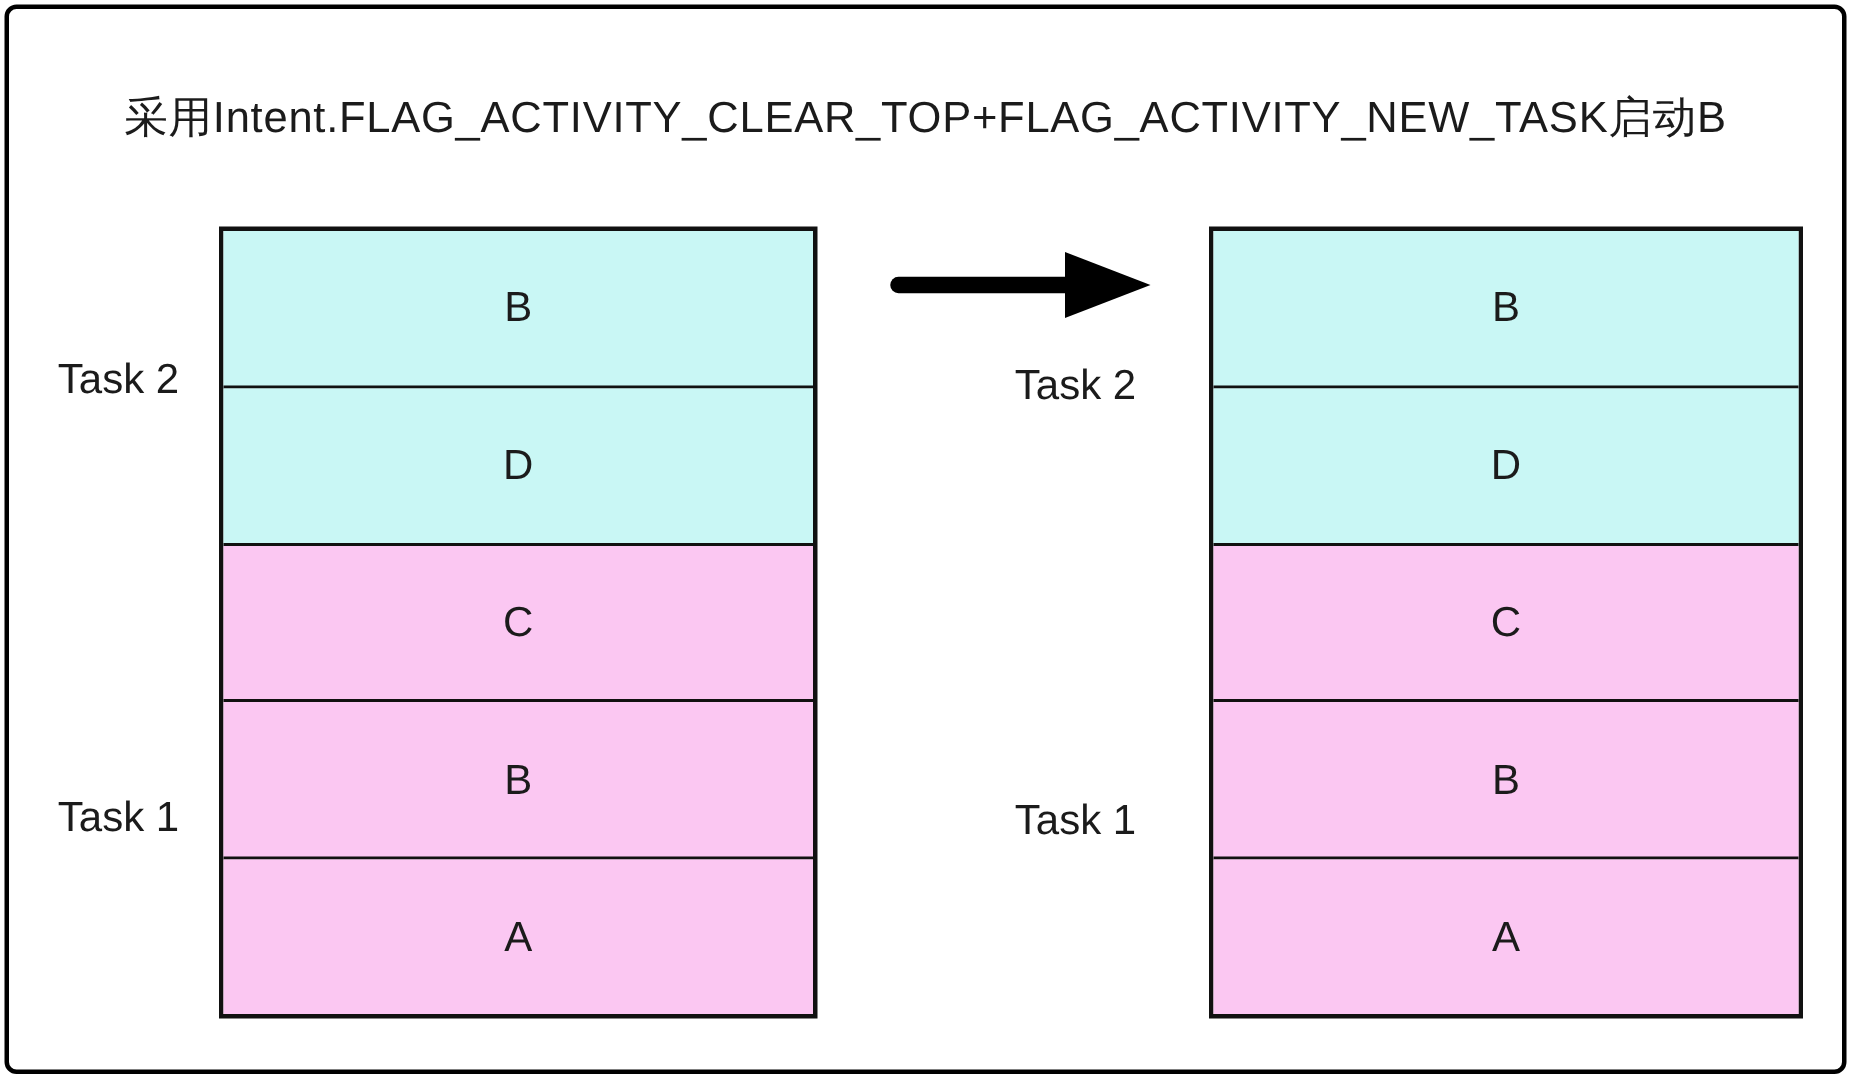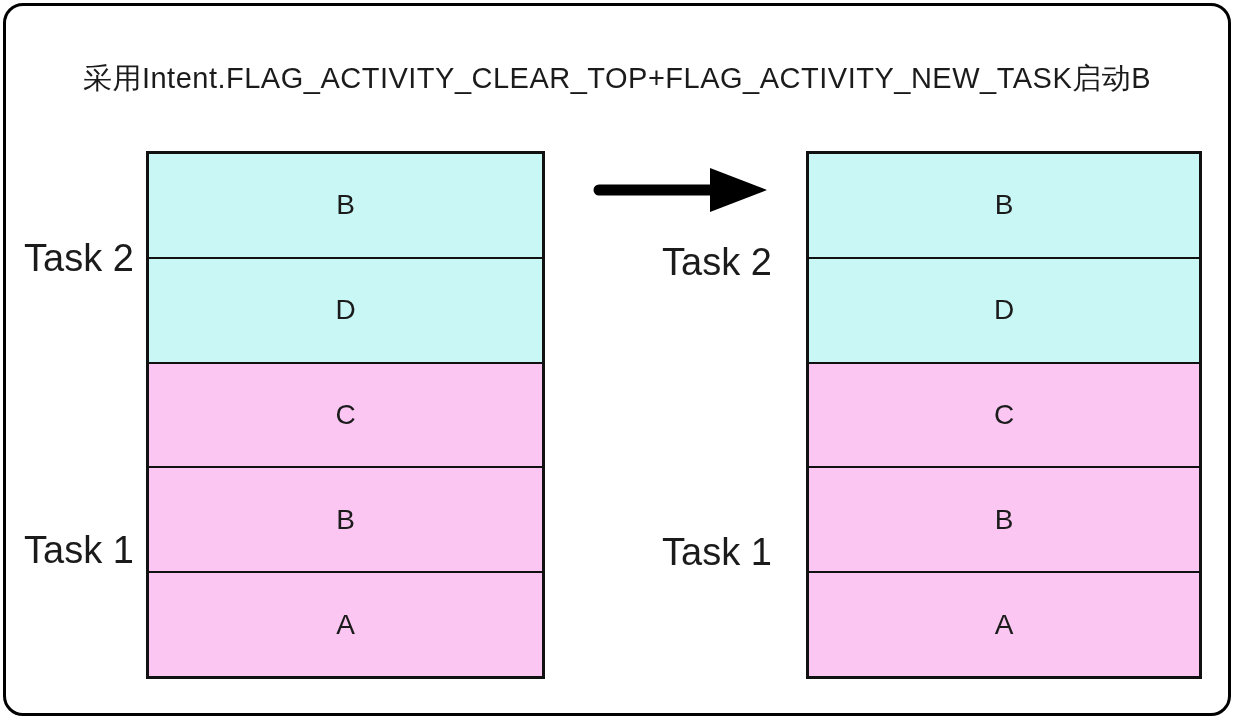--- a/index.html
+++ b/index.html
@@ -9,21 +9,21 @@
     height: 725px;
     background: #ffffff;
     font-family: "Liberation Sans", "DejaVu Sans", sans-serif;
     overflow: hidden;
   }
   .frame {
     position: absolute;
     left: 3px; top: 3px;
     width: 1228px; height: 713px;
     border: 3px solid #000000;
-    border-radius: 20px;
+    border-radius: 8px;
     background: var(--color-background, #ffffff);
     box-sizing: border-box;
   }
   .title {
     position: absolute;
     left: 0; top: 53px;
     width: 100%;
     text-align: center;
     font-size: 29px;
     letter-spacing: 0.5px;
@@ -50,21 +50,21 @@
     font-size: 28px;
     color: var(--color-text, #1b1b1b);
   }
   .activity-row:last-child { border-bottom: none; }
   .activity-row.task2 { background: var(--color-task2-fill, #c9f7f5); }
   .activity-row.task1 { background: var(--color-task1-fill, #fbc7f2); }
   .task-label {
     position: absolute;
     width: 130px;
     text-align: center;
-    font-size: 38px;
+    font-size: 28px;
     color: var(--color-text, #1b1b1b);
     white-space: nowrap;
   }
   .label-before-task2 { left: 8px;  top: 231px; }
   .label-before-task1 { left: 8px;  top: 523px; }
   .label-after-task2  { left: 646px; top: 235px; }
   .label-after-task1  { left: 646px; top: 525px; }
   .arrow {
     position: absolute;
     left: 586px; top: 161px;

